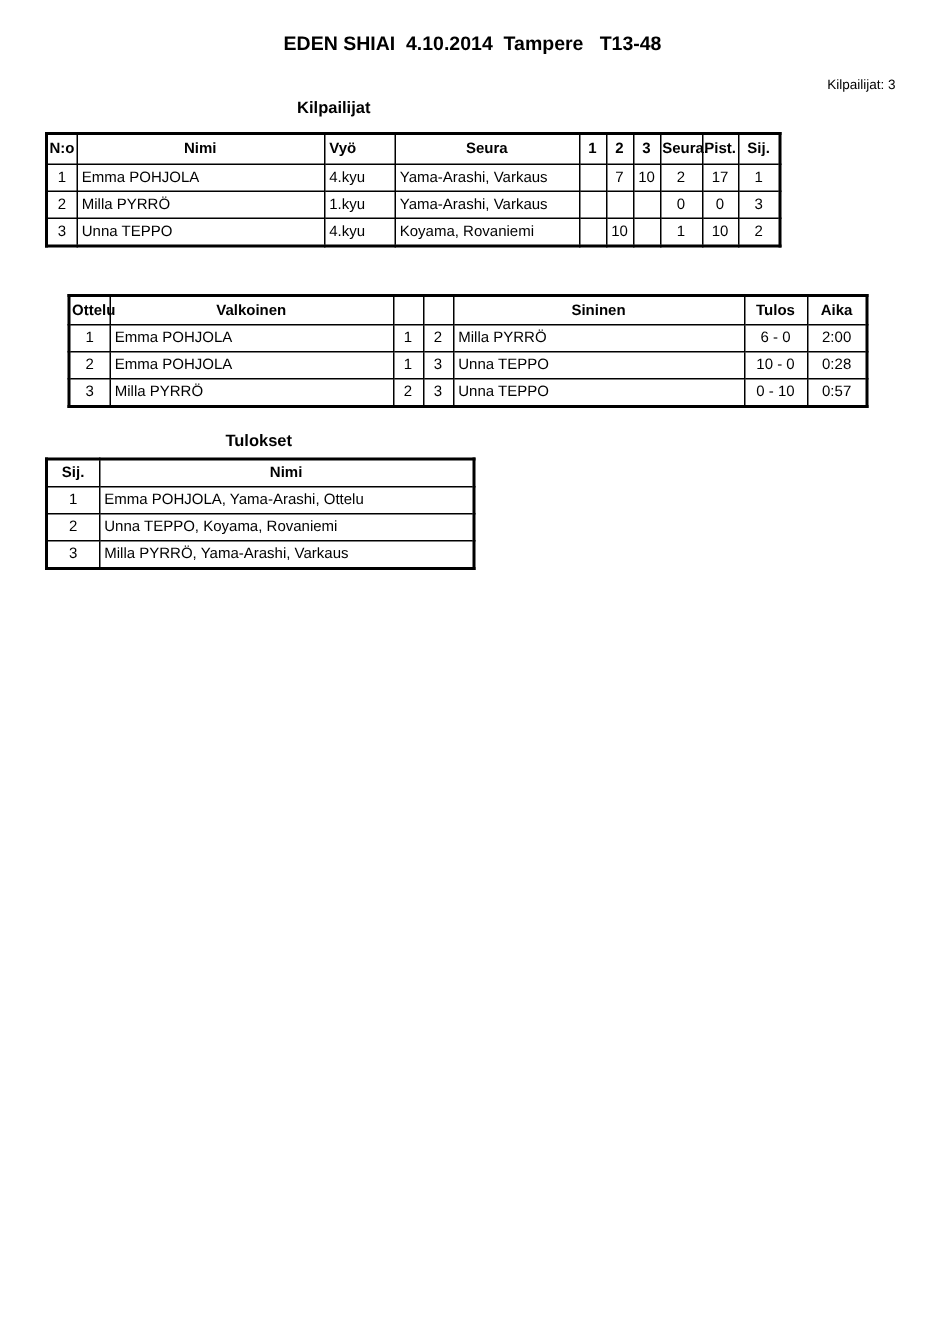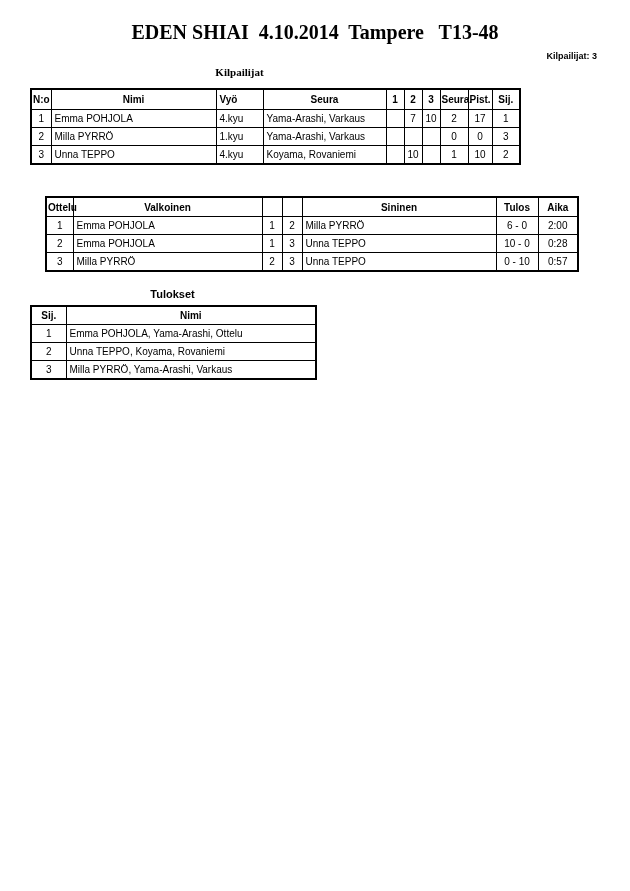--- a/index.html
+++ b/index.html
@@ -1,21 +1,21 @@
 <!DOCTYPE html>
 <html><head>
 <meta charset="utf-8">
 <style>
   html,body{margin:0;padding:0;}
   body{width:630px;height:891px;background:#ffffff;font-family:"Liberation Sans",sans-serif;color:#000;}
   .page{position:relative;width:630px;height:891px;background:#fff;overflow:hidden;}
-  .title{position:absolute;top:21px;left:0;width:630px;text-align:center;font-weight:bold;font-size:20px;white-space:pre;font-family:Liberation Serif, serif;}
-  .count{position:absolute;top:51px;right:33px;font-size:9px;font-weight:bold;}
+  .title{position:absolute;top:21px;left:0;width:630px;text-align:center;font-weight:bold;font-size:13px;white-space:pre;}
+  .count{position:absolute;top:51px;right:33px;font-size:9px;font-weight:normal;}
   .heading{position:absolute;font-size:11px;font-weight:bold;text-align:center;}
-  #h-kilpailijat{top:66px;left:37px;width:405px;font-family:Liberation Serif, serif;}
+  #h-kilpailijat{top:66px;left:20px;width:405px;}
   #h-ottelut{top:179px;left:30px;width:532px;}
   #h-tulokset{top:288px;left:30px;width:285px;}
   table{position:absolute;border-collapse:collapse;table-layout:fixed;background:#fff;border:2px solid #000;padding-left:27px;}
   #t-kilpailijat{top:88px;left:30px;width:489px;}
   #t-ottelut{top:196px;left:45px;width:532px;}
   #t-tulokset{top:305px;left:30px;width:285px;}
   th,td{border:1px solid #000;font-size:10px;height:17px;padding:0 3px;white-space:nowrap;vertical-align:middle;}
   th{font-weight:bold;}
   #t-kilpailijat thead th{height:19px;}
   #t-ottelut thead th{height:18px;}

